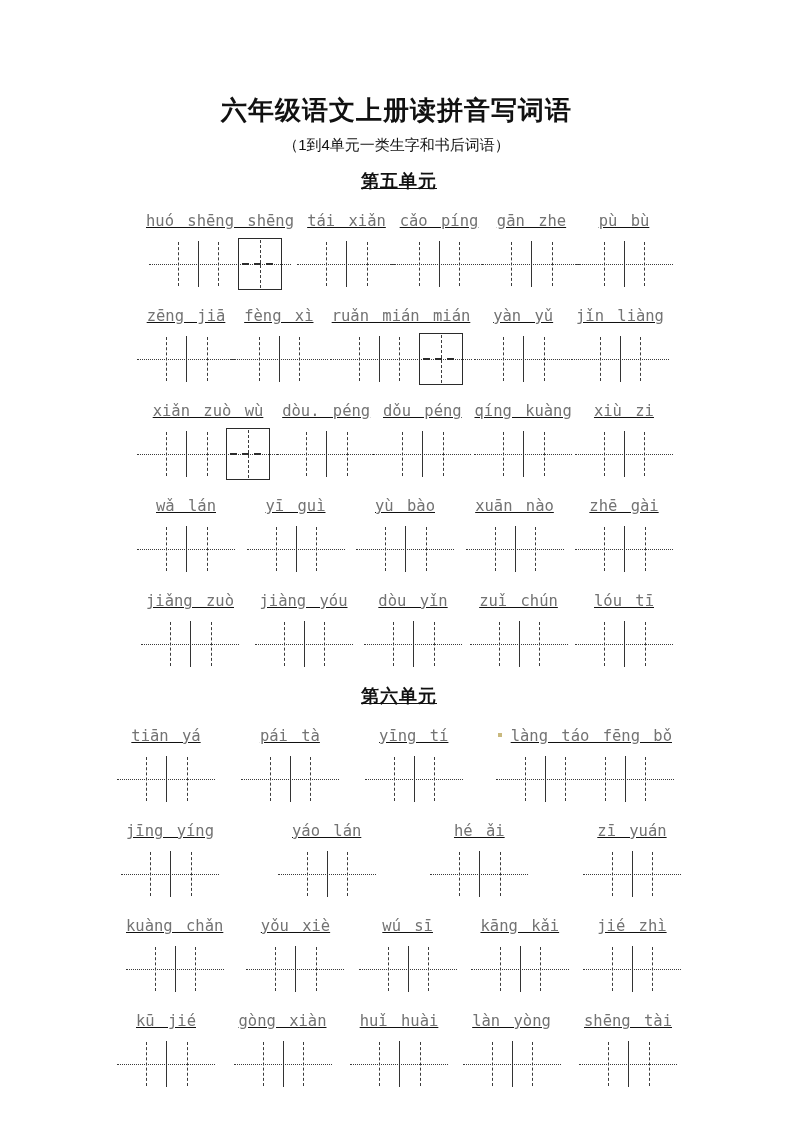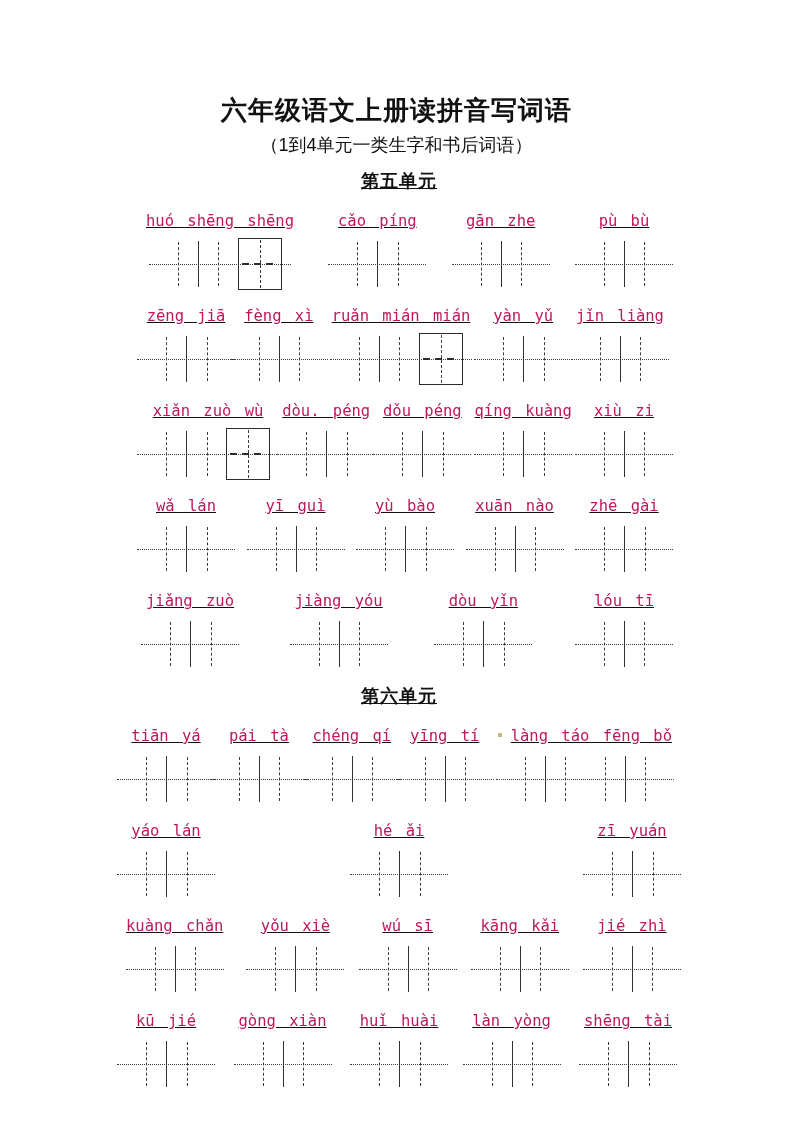--- a/index.html
+++ b/index.html
@@ -21,21 +21,21 @@
     margin: 0;
     text-align: center;
     font-size: 26px;
     line-height: 32px;
     font-weight: bold;
     letter-spacing: 1px;
   }
   .subtitle {
     margin: 9px 0 0 0;
     text-align: center;
-    font-size: 18px;
+    font-size: 15px;
     line-height: 20px;
     font-weight: normal;
   }
 
   .section-header {
     margin: 14px 0 16px 0;
     text-align: center;
     font-size: 18px;
     line-height: 24px;
     font-weight: bold;
@@ -56,21 +56,21 @@
   .word-block {
     display: flex;
     flex-direction: column;
     align-items: center;
   }
 
   .pinyin {
     font-family: "DejaVu Sans Mono", monospace;
     font-size: 15.5px;
     line-height: 24px;
-    color: #be185d;
+    color: #737373;
     white-space: nowrap;
     word-spacing: 4px;
     margin-bottom: 6px;
   }
   .artifact-dot {
     display: inline-block;
     width: 4px;
     height: 4px;
     margin: 0 9px 3px 0;
     vertical-align: middle;
@@ -134,20 +134,27 @@
         <div class="word-row">
           <div class="word-block">
             <div class="pinyin">huó shēng shēng</div>
             <div class="grid">
               <div class="cell"></div>
               <div class="cell"></div>
               <div class="cell boxed"></div>
             </div>
           </div>
           <div class="word-block">
+            <div class="pinyin">tái xiǎn</div>
+            <div class="grid">
+              <div class="cell"></div>
+              <div class="cell"></div>
+            </div>
+          </div>
+          <div class="word-block">
             <div class="pinyin">cǎo píng</div>
             <div class="grid">
               <div class="cell"></div>
               <div class="cell"></div>
             </div>
           </div>
           <div class="word-block">
             <div class="pinyin">gān zhe</div>
             <div class="grid">
               <div class="cell"></div>
@@ -285,20 +292,27 @@
           </div>
           <div class="word-block">
             <div class="pinyin">jiàng yóu</div>
             <div class="grid">
               <div class="cell"></div>
               <div class="cell"></div>
             </div>
           </div>
           <div class="word-block">
             <div class="pinyin">dòu yǐn</div>
+            <div class="grid">
+              <div class="cell"></div>
+              <div class="cell"></div>
+            </div>
+          </div>
+          <div class="word-block">
+            <div class="pinyin">zuǐ chún</div>
             <div class="grid">
               <div class="cell"></div>
               <div class="cell"></div>
             </div>
           </div>
           <div class="word-block">
             <div class="pinyin">lóu tī</div>
             <div class="grid">
               <div class="cell"></div>
               <div class="cell"></div>
@@ -317,44 +331,44 @@
             </div>
           </div>
           <div class="word-block">
             <div class="pinyin">pái tà</div>
             <div class="grid">
               <div class="cell"></div>
               <div class="cell"></div>
             </div>
           </div>
           <div class="word-block">
-            <div class="pinyin">chéng qí</div>
-            <div class="grid">
-              <div class="cell"></div>
-              <div class="cell"></div>
-            </div>
-          </div>
-          <div class="word-block">
             <div class="pinyin">yīng tí</div>
             <div class="grid">
               <div class="cell"></div>
               <div class="cell"></div>
             </div>
           </div>
           <div class="word-block">
             <div class="pinyin"><span class="artifact-dot" style="background: rgb(201, 185, 127);"></span>làng táo fēng bǒ</div>
             <div class="grid">
               <div class="cell"></div>
               <div class="cell"></div>
               <div class="cell nosep"></div>
               <div class="cell"></div>
             </div>
           </div>
         </div>
         <div class="word-row">
+          <div class="word-block">
+            <div class="pinyin">jīng yíng</div>
+            <div class="grid">
+              <div class="cell"></div>
+              <div class="cell"></div>
+            </div>
+          </div>
           <div class="word-block">
             <div class="pinyin">yáo lán</div>
             <div class="grid">
               <div class="cell"></div>
               <div class="cell"></div>
             </div>
           </div>
           <div class="word-block">
             <div class="pinyin">hé ǎi</div>
             <div class="grid">

